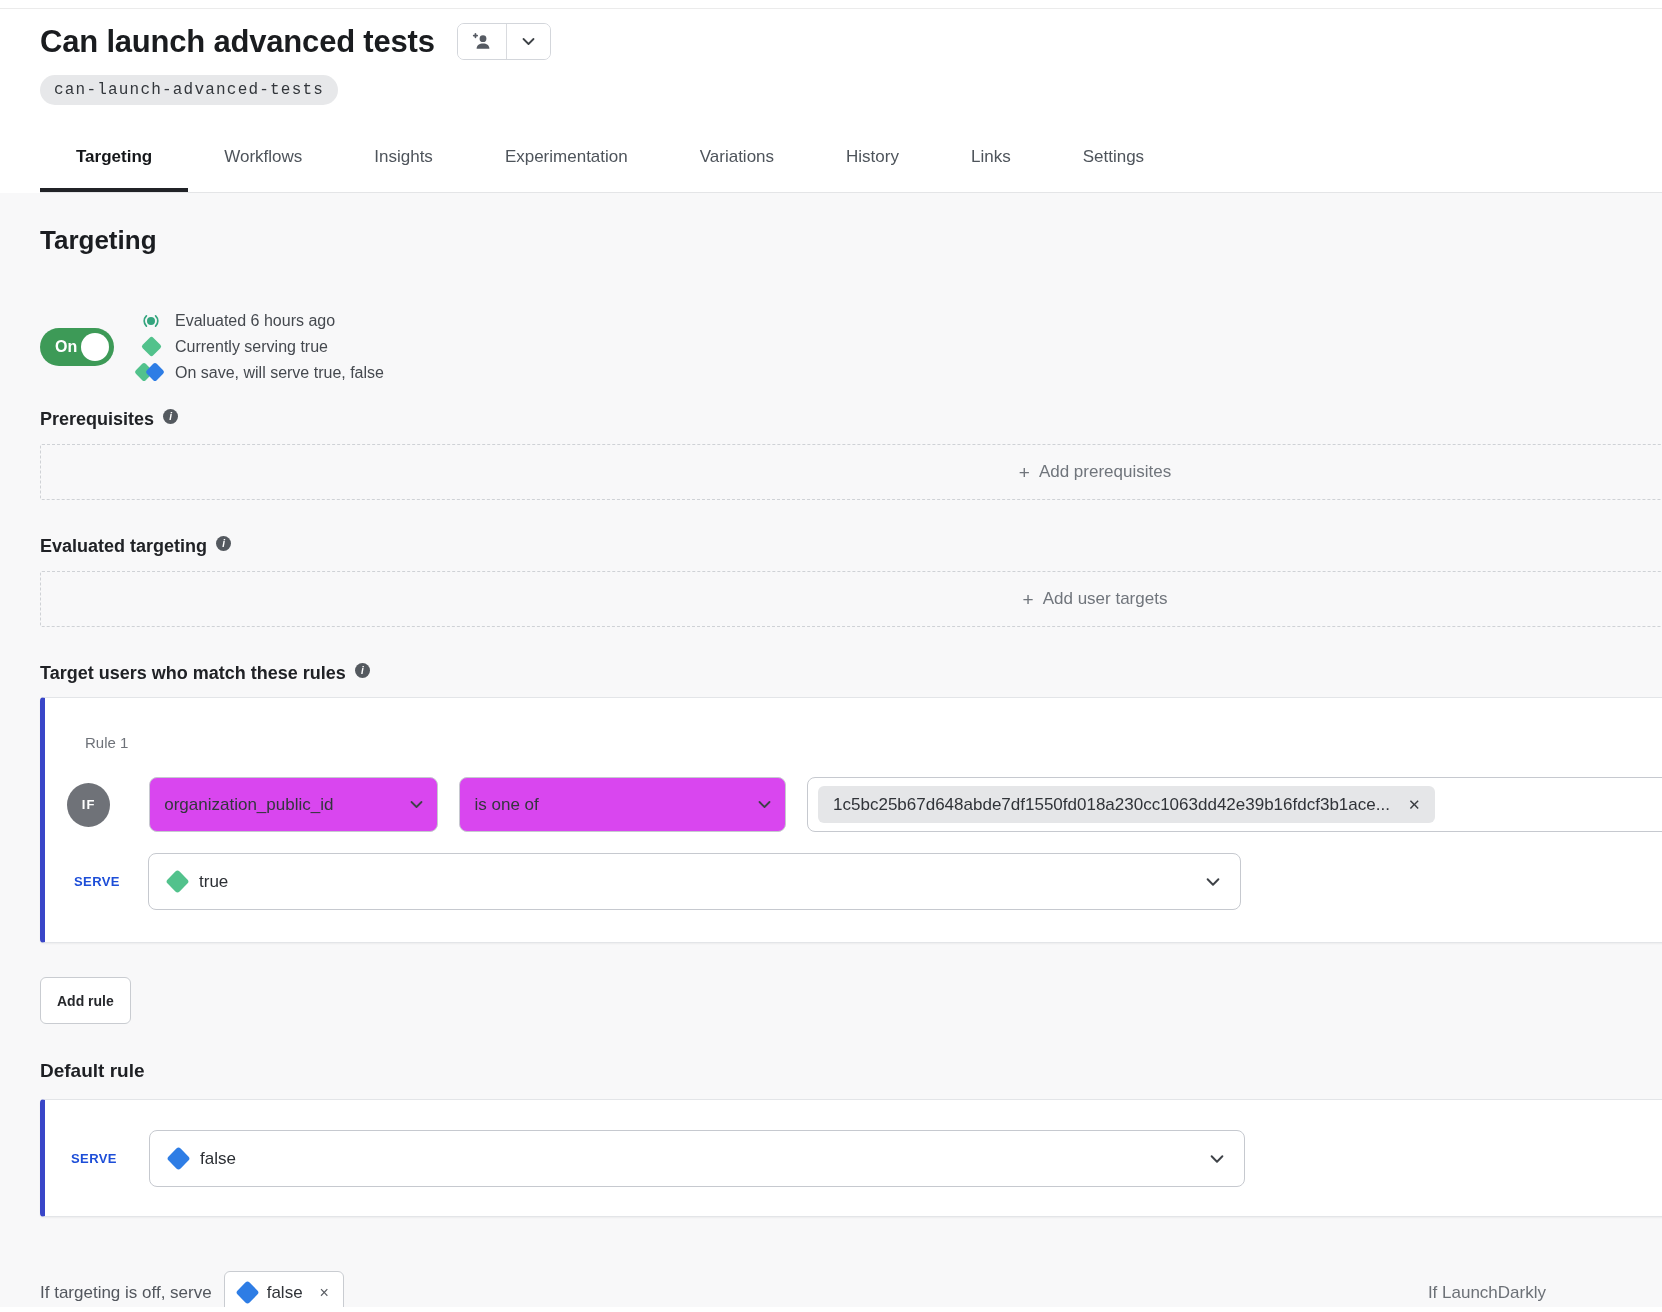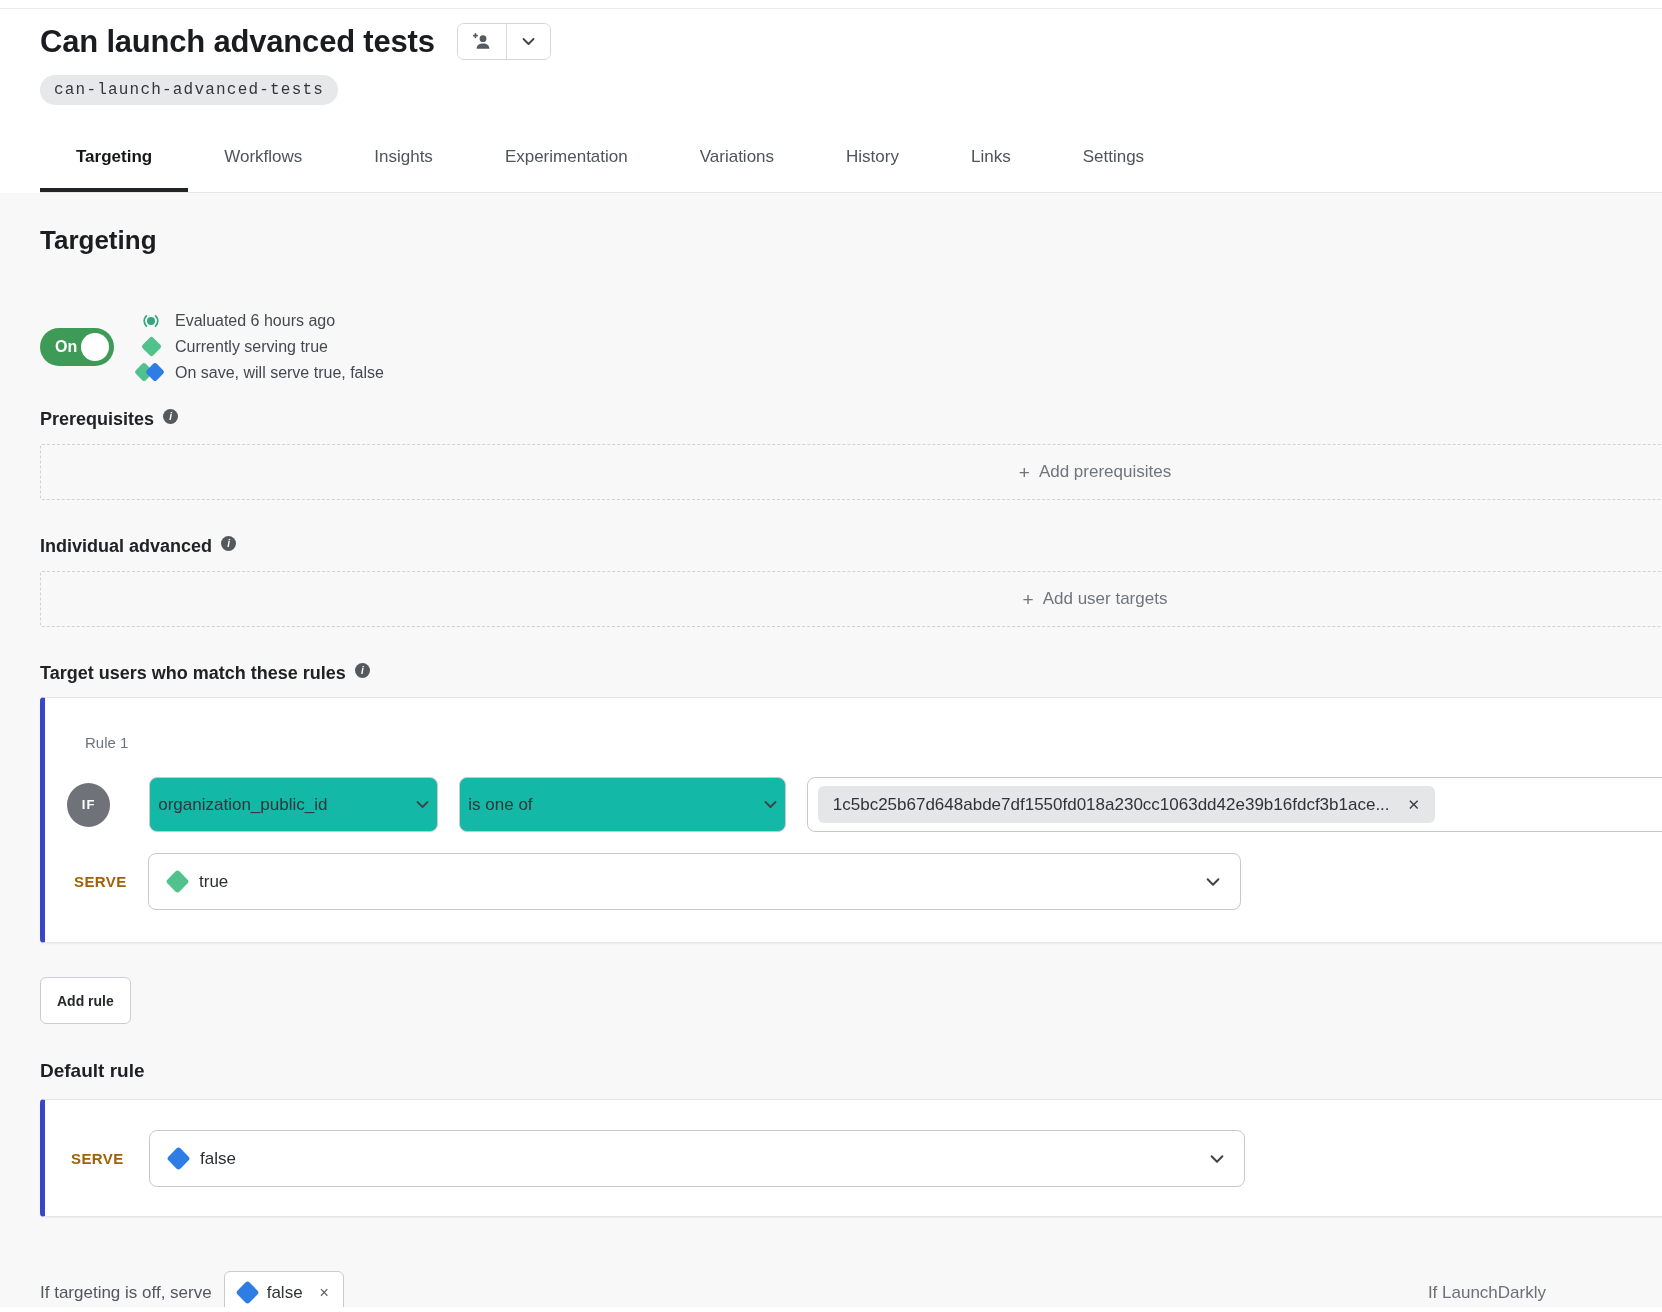--- a/index.html
+++ b/index.html
@@ -54,32 +54,32 @@
     display:flex; align-items:center; justify-content:center; gap:9px; color:#70757c; font-size:17px; cursor:pointer; }
   .dashed-box .plus { font-size:19px; line-height:1; }
 
   .rule-card { margin-top:13px; width:2110px; background:#fff; border:1px solid var(--card_border);
     border-left:5px solid var(--accent_blue); border-radius:4px; box-shadow:0 1px 2px rgba(0,0,0,0.05);
     padding:36px 0 32px 22px; }
   .rule-name { margin-left:18px; font-size:15px; color:#6e7279; }
   .rule-row { margin-top:26px; display:flex; align-items:center; }
   .if-circle { width:44px; height:44px; border-radius:50%; background:var(--if_circle_gray); color:#fff;
     font-size:13px; font-weight:700; letter-spacing:1px; display:flex; align-items:center; justify-content:center; }
-  .select { height:55px; border:1px solid var(--control_border); border-radius:8px; background:#14b8a6;
-    display:flex; align-items:center; justify-content:space-between; padding:0 8px; font-size:17px; color:#33363c; cursor:pointer; }
+  .select { height:55px; border:1px solid var(--control_border); border-radius:8px; background:#d946ef;
+    display:flex; align-items:center; justify-content:space-between; padding:0 14px; font-size:17px; color:#33363c; cursor:pointer; }
   .select.attr { margin-left:39px; width:294px; }
   .select.op { margin-left:21px; width:332px; }
   .value-box { margin-left:21px; width:1366px; height:55px; border:1px solid var(--control_border);
     border-radius:8px; background:#fff; display:flex; align-items:center; padding:0 10px; }
   .chip { background:var(--chip_bg); border-radius:6px; height:37px; display:flex; align-items:center;
     gap:18px; padding:0 15px; font-size:17px; color:#303338; }
   .chip-x { font-size:15px; color:#3a3d42; cursor:pointer; }
 
   .serve-row { margin-top:21px; display:flex; align-items:center; }
-  .serve-label { margin-left:7px; width:54px; font-size:15px; font-weight:700; letter-spacing:0.4px; color:#a16207; }
+  .serve-label { margin-left:7px; width:54px; font-size:13px; font-weight:700; letter-spacing:0.4px; color:#1d4ed8; }
   .serve-select { margin-left:20px; width:1093px; height:57px; border:1px solid var(--control_border);
     border-radius:8px; background:#fff; display:flex; align-items:center; gap:13px; padding:0 20px;
     font-size:17px; color:#2c2f34; cursor:pointer; }
   .serve-select .chev { margin-left:auto; }
 
   .add-rule { margin-top:34px; height:47px; padding:0 16px; background:#fff; border:1px solid #c9ccd1;
     border-radius:6px; font-size:14px; font-weight:700; color:#26282c; cursor:pointer;
     font-family:"Liberation Sans","DejaVu Sans",sans-serif; }
 
   .default-heading { margin-top:36px; font-size:19px; font-weight:700; color:#1d1f23; }
@@ -173,21 +173,21 @@
   <div class="section-label">
     <span>Prerequisites</span>
     <span class="info">i</span>
   </div>
   <div class="dashed-box">
     <span class="plus">+</span>
     <span>Add prerequisites</span>
   </div>
 
   <div class="section-label tight">
-    <span>Individual advanced</span>
+    <span>Evaluated targeting</span>
     <span class="info">i</span>
   </div>
   <div class="dashed-box">
     <span class="plus">+</span>
     <span>Add user targets</span>
   </div>
 
   <div class="section-label tight">
     <span>Target users who match these rules</span>
     <span class="info">i</span>

